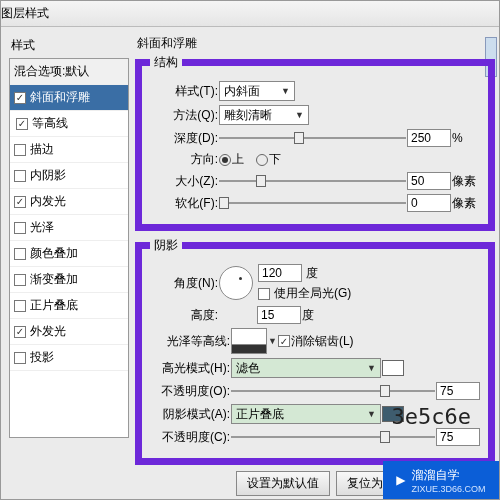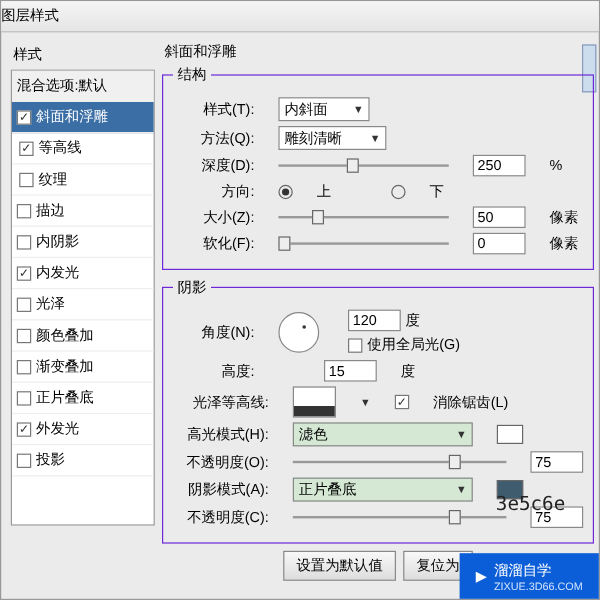--- a/index.html
+++ b/index.html
@@ -10,44 +10,44 @@
 .sidebar { width: 120px; }
 .sidebar-label { padding: 2px 0 4px 2px; }
 .style-list { border: 1px solid #999; background: #fff; height: 380px; }
 .style-item { padding: 4px 4px; border-bottom: 1px solid #eee; display: flex; align-items: center; gap: 4px; }
 .style-item.head { background: #f0f0f0; }
 .style-item.sel { background: #3a6ea5; color: #fff; }
 .style-item.indent { padding-left: 6px; }
 .chk { width: 12px; height: 12px; border: 1px solid #777; background: #fff; display: inline-flex; align-items: center; justify-content: center; font-size: 10px; color: #333; }
 .chk.on::after { content: "✓"; }
 .main { flex: 1; position: relative; }
-fieldset { border: 1px solid #6d28d9; margin: 0 0 6px 0; padding: 6px 8px 8px 8px; }
+fieldset { border: 7px solid #6d28d9; margin: 0 0 6px 0; padding: 6px 8px 8px 8px; }
 legend { padding: 0 4px; }
-.row { display: flex; align-items: center; margin: 4px 0; gap: 20px; }
+.row { display: flex; align-items: center; margin: 4px 0; gap: 1px; }
 .lbl { width: 68px; text-align: right; }
 .select { border: 1px solid #888; background: #fff; height: 20px; display: flex; align-items: center; justify-content: space-between; padding: 0 4px; }
 .select.green { background: #d4e8d4; }
 .dd { font-size: 9px; color: #333; }
 .slider { flex: 1; height: 14px; position: relative; }
 .slider .track { position: absolute; left: 0; right: 0; top: 6px; height: 2px; background: #999; }
 .slider .thumb { position: absolute; top: 1px; width: 10px; height: 12px; background: #eee; border: 1px solid #666; }
 .numbox { width: 44px; height: 18px; border: 1px solid #888; background: #fff; padding: 0 3px; display: flex; align-items: center; }
 .unit { width: 28px; }
 .radio { width: 12px; height: 12px; border: 1px solid #666; border-radius: 50%; display: inline-flex; align-items: center; justify-content: center; }
 .radio.on::after { content: ""; width: 6px; height: 6px; background: #333; border-radius: 50%; }
 .angle { width: 34px; height: 34px; border: 1px solid #888; border-radius: 50%; background: #fff; position: relative; }
 .angle::after { content: ""; position: absolute; width: 3px; height: 3px; background: #333; border-radius: 50%; left: 60%; top: 30%; }
 .contour { width: 36px; height: 26px; border: 1px solid #888; background: linear-gradient(to top,#333 0%,#333 35%,#fff 36%,#fff 100%); }
 .swatch { width: 22px; height: 16px; border: 1px solid #666; background: #fff; }
 .swatch.dark { background: #3e5c6e; }
 .btn { background: linear-gradient(#f8f8f8,#ddd); border: 1px solid #888; padding: 3px 10px; }
 .footer { display: flex; gap: 6px; justify-content: center; margin-top: 4px; }
 .watermark { position: absolute; right: 0; bottom: 0; width: 116px; height: 38px; background: #0b5ed7; color: #fff; display: flex; align-items: center; justify-content: center; gap: 6px; font-size: 14px; }
 .watermark small { font-size: 9px; display: block; color: #d0e3ff; }
-.autotext { position: absolute; right: 28px; bottom: 70px; font-size: 16px; font-family: monospace; color: #222; }
+.autotext { position: absolute; right: 28px; bottom: 70px; font-size: 22px; font-family: monospace; color: #222; }
 .sidebtn { position: absolute; right: 2px; top: 36px; width: 12px; height: 40px; background: #cde; border: 1px solid #89b; }
 .subhead { margin-bottom: 2px; padding-left: 2px; }
 </style>
 </head>
 <body>
 
 <div class="window">
   <div class="titlebar">图层样式</div>
   <div class="sidebtn"></div>
   <div class="content">
@@ -58,24 +58,20 @@
             <span>混合选项:默认</span>
           </div>
           <div class="style-item sel">
             <span class="chk on"></span>
             <span>斜面和浮雕</span>
           </div>
           <div class="style-item indent">
             <span class="chk on"></span>
             <span>等高线</span>
           </div>
-          <div class="style-item indent">
-            <span class="chk"></span>
-            <span>纹理</span>
-          </div>
           <div class="style-item">
             <span class="chk"></span>
             <span>描边</span>
           </div>
           <div class="style-item">
             <span class="chk"></span>
             <span>内阴影</span>
           </div>
           <div class="style-item">
             <span class="chk on"></span>

